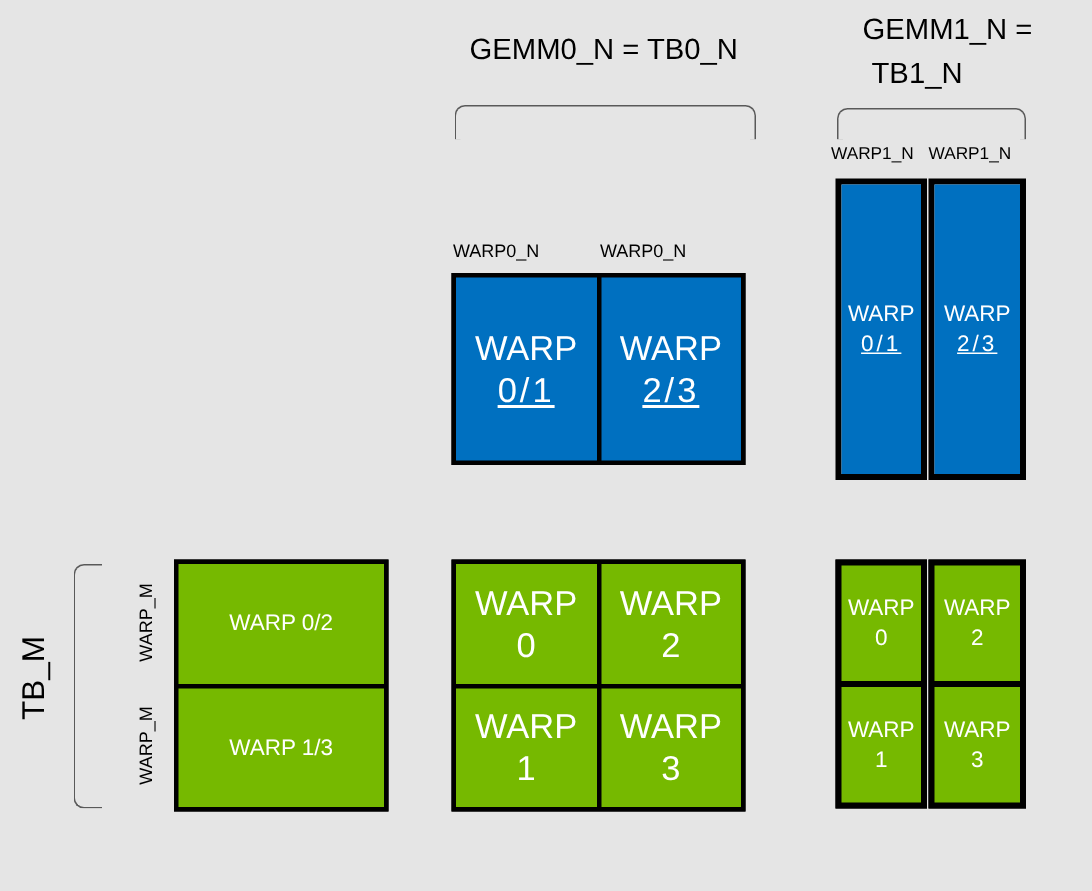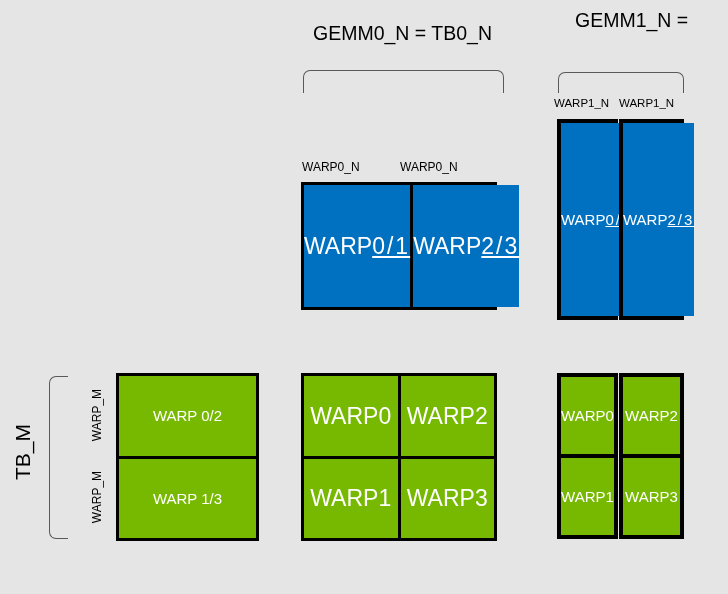--- a/index.html
+++ b/index.html
@@ -87,21 +87,21 @@
   .blue-center  { left: 301px; top: 182px; width: 196px; height: 128px; grid-template-columns: 1fr 1fr; }
   .blue-col1    { left: 557px; top: 119px; width: 61px; height: 201px; grid-template-rows: 1fr; }
   .blue-col2    { left: 619px; top: 119px; width: 65px; height: 201px; grid-template-rows: 1fr; }
   .green-left   { left: 116px; top: 373px; width: 143px; height: 168px; grid-template-rows: 1fr 1fr; }
   .green-center { left: 301px; top: 373px; width: 196px; height: 168px; grid-template-columns: 1fr 1fr; grid-template-rows: 1fr 1fr; }
   .green-col1   { left: 557px; top: 373px; width: 61px; height: 166px; grid-template-rows: 1fr 1fr; }
   .green-col2   { left: 619px; top: 373px; width: 65px; height: 166px; grid-template-rows: 1fr 1fr; }
 
   .cell {
     display: flex;
-    flex-direction: row;
+    flex-direction: column;
     align-items: center;
     justify-content: center;
     color: #ffffff;
     text-align: center;
   }
   .cell-blue  { background: #0070c0; }
   .cell-green { background: #76b900; }
 
   .cell-lg { font-size: 23px; line-height: 28px; }
   .cell-md { font-size: 15px; line-height: 25px; }
@@ -109,20 +109,21 @@
   .spaced  { letter-spacing: 2px; text-decoration: underline; }
 </style>
 </head>
 <body>
 
 <div class="canvas">
 
   <div class="abs big-label gemm0-label">GEMM0_N = TB0_N</div>
   <div class="abs big-label gemm1-label">
     <div>GEMM1_N =</div>
+    <div class="gemm1-line2">TB1_N</div>
   </div>
 
   <div class="abs bracket-down bracket0"></div>
   <div class="abs bracket-down bracket1"></div>
   <div class="abs bracket-right bracket-m"></div>
 
   <div class="abs rot tb-m-label">TB_M</div>
   <div class="abs rot warp-m-top">WARP_M</div>
   <div class="abs rot warp-m-bottom">WARP_M</div>
 

